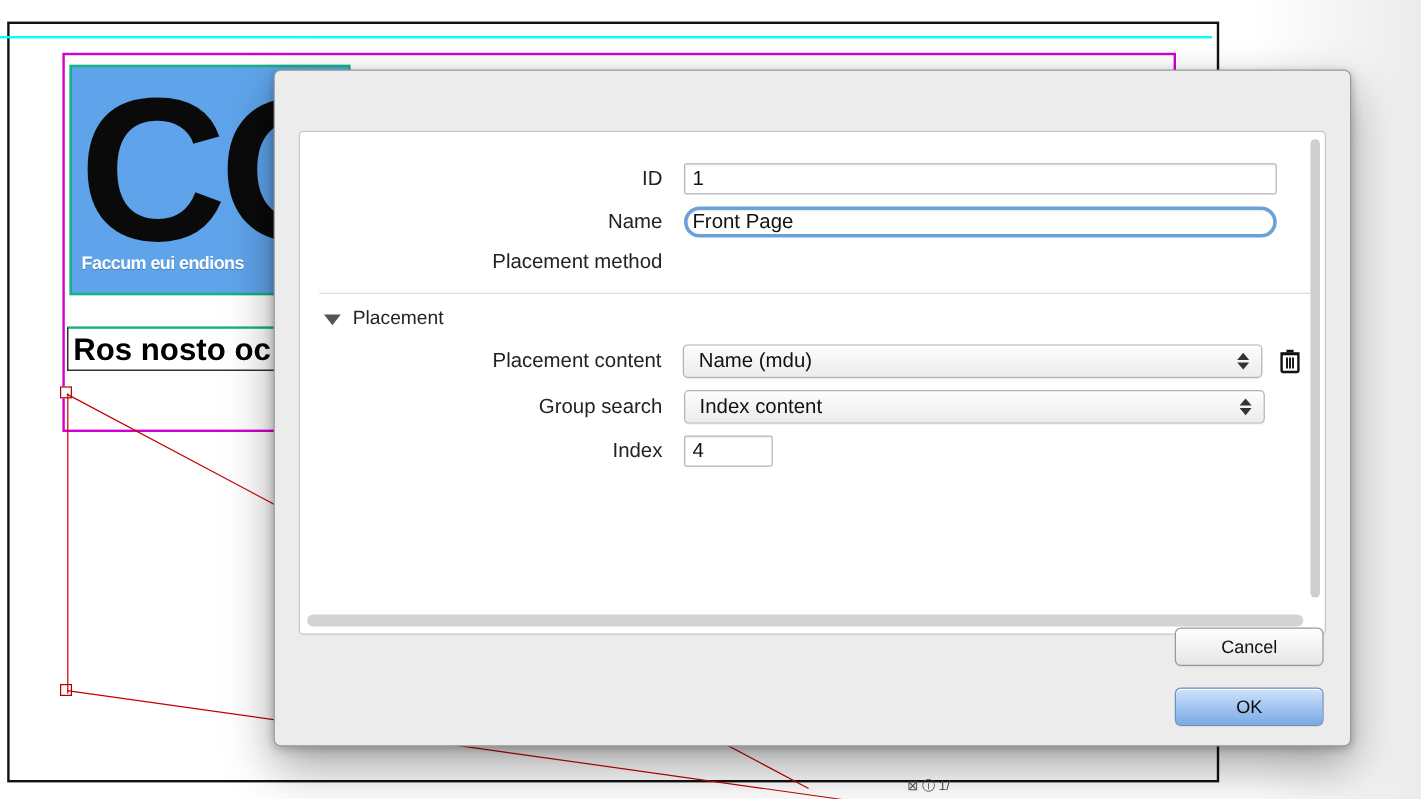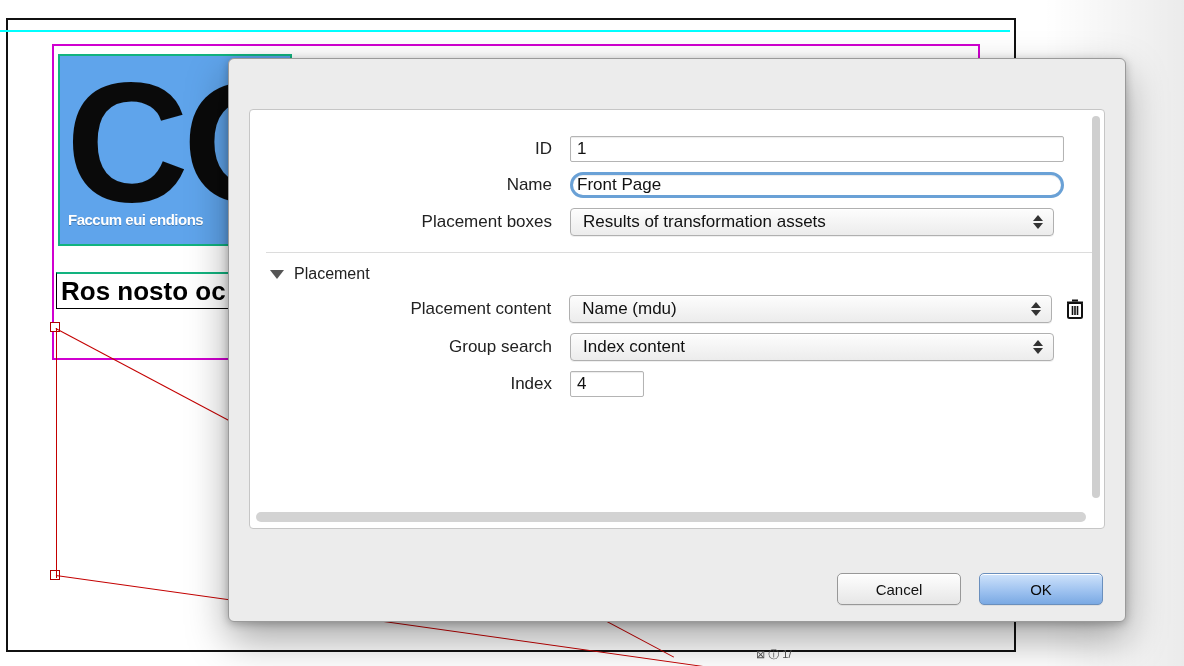--- a/index.html
+++ b/index.html
@@ -231,21 +231,21 @@
     border: 0; border-top: 1px solid #dcdcdc;
     margin: 16px -6px 12px -6px;
   }
   .trash {
     width: 22px; height: 24px; display: inline-flex; align-items: center; justify-content: center;
   }
   .trash svg { display:block; }
   .buttons {
     position: absolute;
     right: 22px; bottom: 16px;
-    display: flex; gap: 18px;
+    display: flex; gap: 18px; flex-direction: column;
   }
   .btn {
     min-width: 90px; height: 30px;
     border: 1px solid #989898;
     border-radius: 5px;
     font-size: 15px;
     display: flex; align-items: center; justify-content: center;
     padding: 0 16px;
     box-shadow: 0 1px 0 rgba(0,0,0,.06), inset 0 1px 0 #fff;
     cursor: default;
@@ -293,28 +293,21 @@
         <div class="form-label">ID</div>
         <input class="text-input" style="width: 494px;" value="1">
       </div>
 
       <div class="form-row">
         <div class="form-label">Name</div>
         <input class="text-input focused" style="width: 494px;" value="Front Page">
       </div>
 
       <div class="form-row">
-        <div class="form-label">Placement boxes</div>
-        <div class="popup" style="width:484px;">
-          <span>Results of transformation assets</span>
-          <span class="stepper">
-              <span class="up"></span>
-              <span class="down"></span>
-            </span>
-        </div>
+        <div class="form-label">Placement method</div>
       </div>
 
       <hr class="divider">
 
       <div class="section-header">
         <span class="disclosure"></span>
         <span>Placement</span>
       </div>
 
       <div class="form-row">

